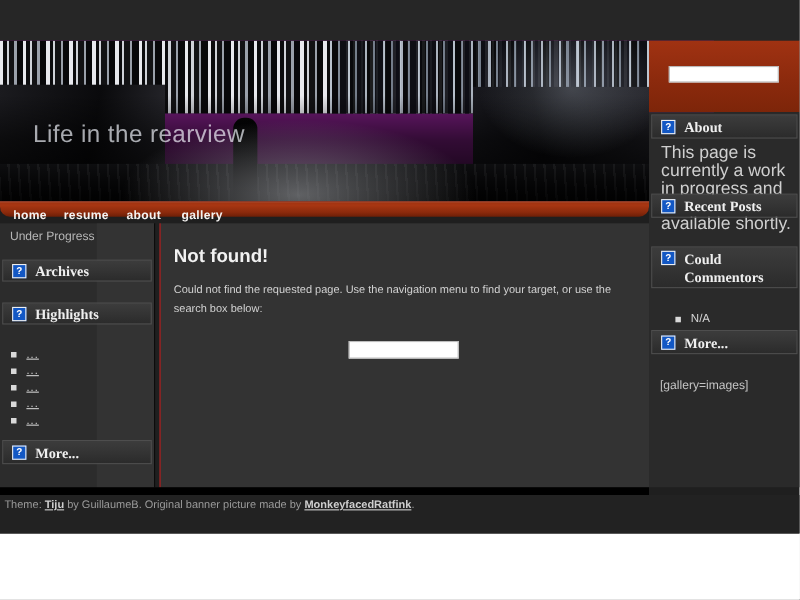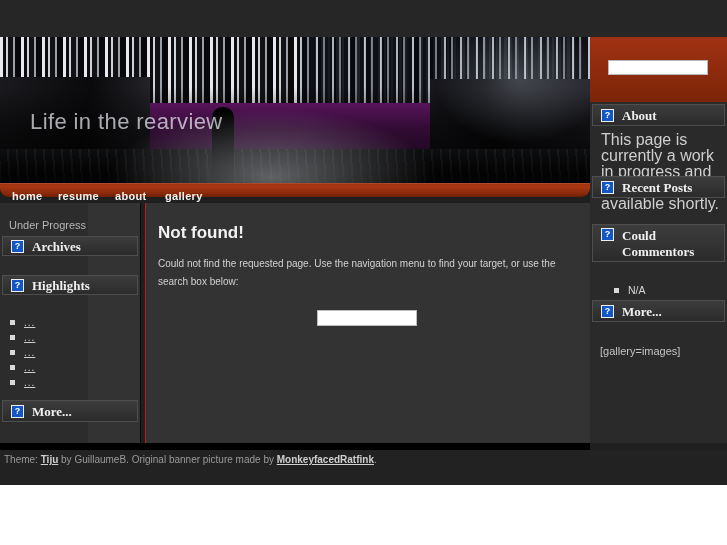--- a/index.html
+++ b/index.html
@@ -179,21 +179,21 @@
 
   .col-right {
     position: absolute;
     left: 590px; top: 102px;
     width: 137px; height: 341px;
     background: #2a2a2a;
   }
 
   .under-progress {
     position: absolute;
-    left: 9px; top: 16px;
+    left: 9px; top: 6px;
     font-size: 11px;
     color: #b6b6b6;
     text-align: center;
   }
 
   
   .widget-head {
     position: absolute;
     background: linear-gradient(180deg, #3c3c3c 0%, #343434 50%, #2b2b2b 100%);
     border: 1px solid #4e4e4e;

